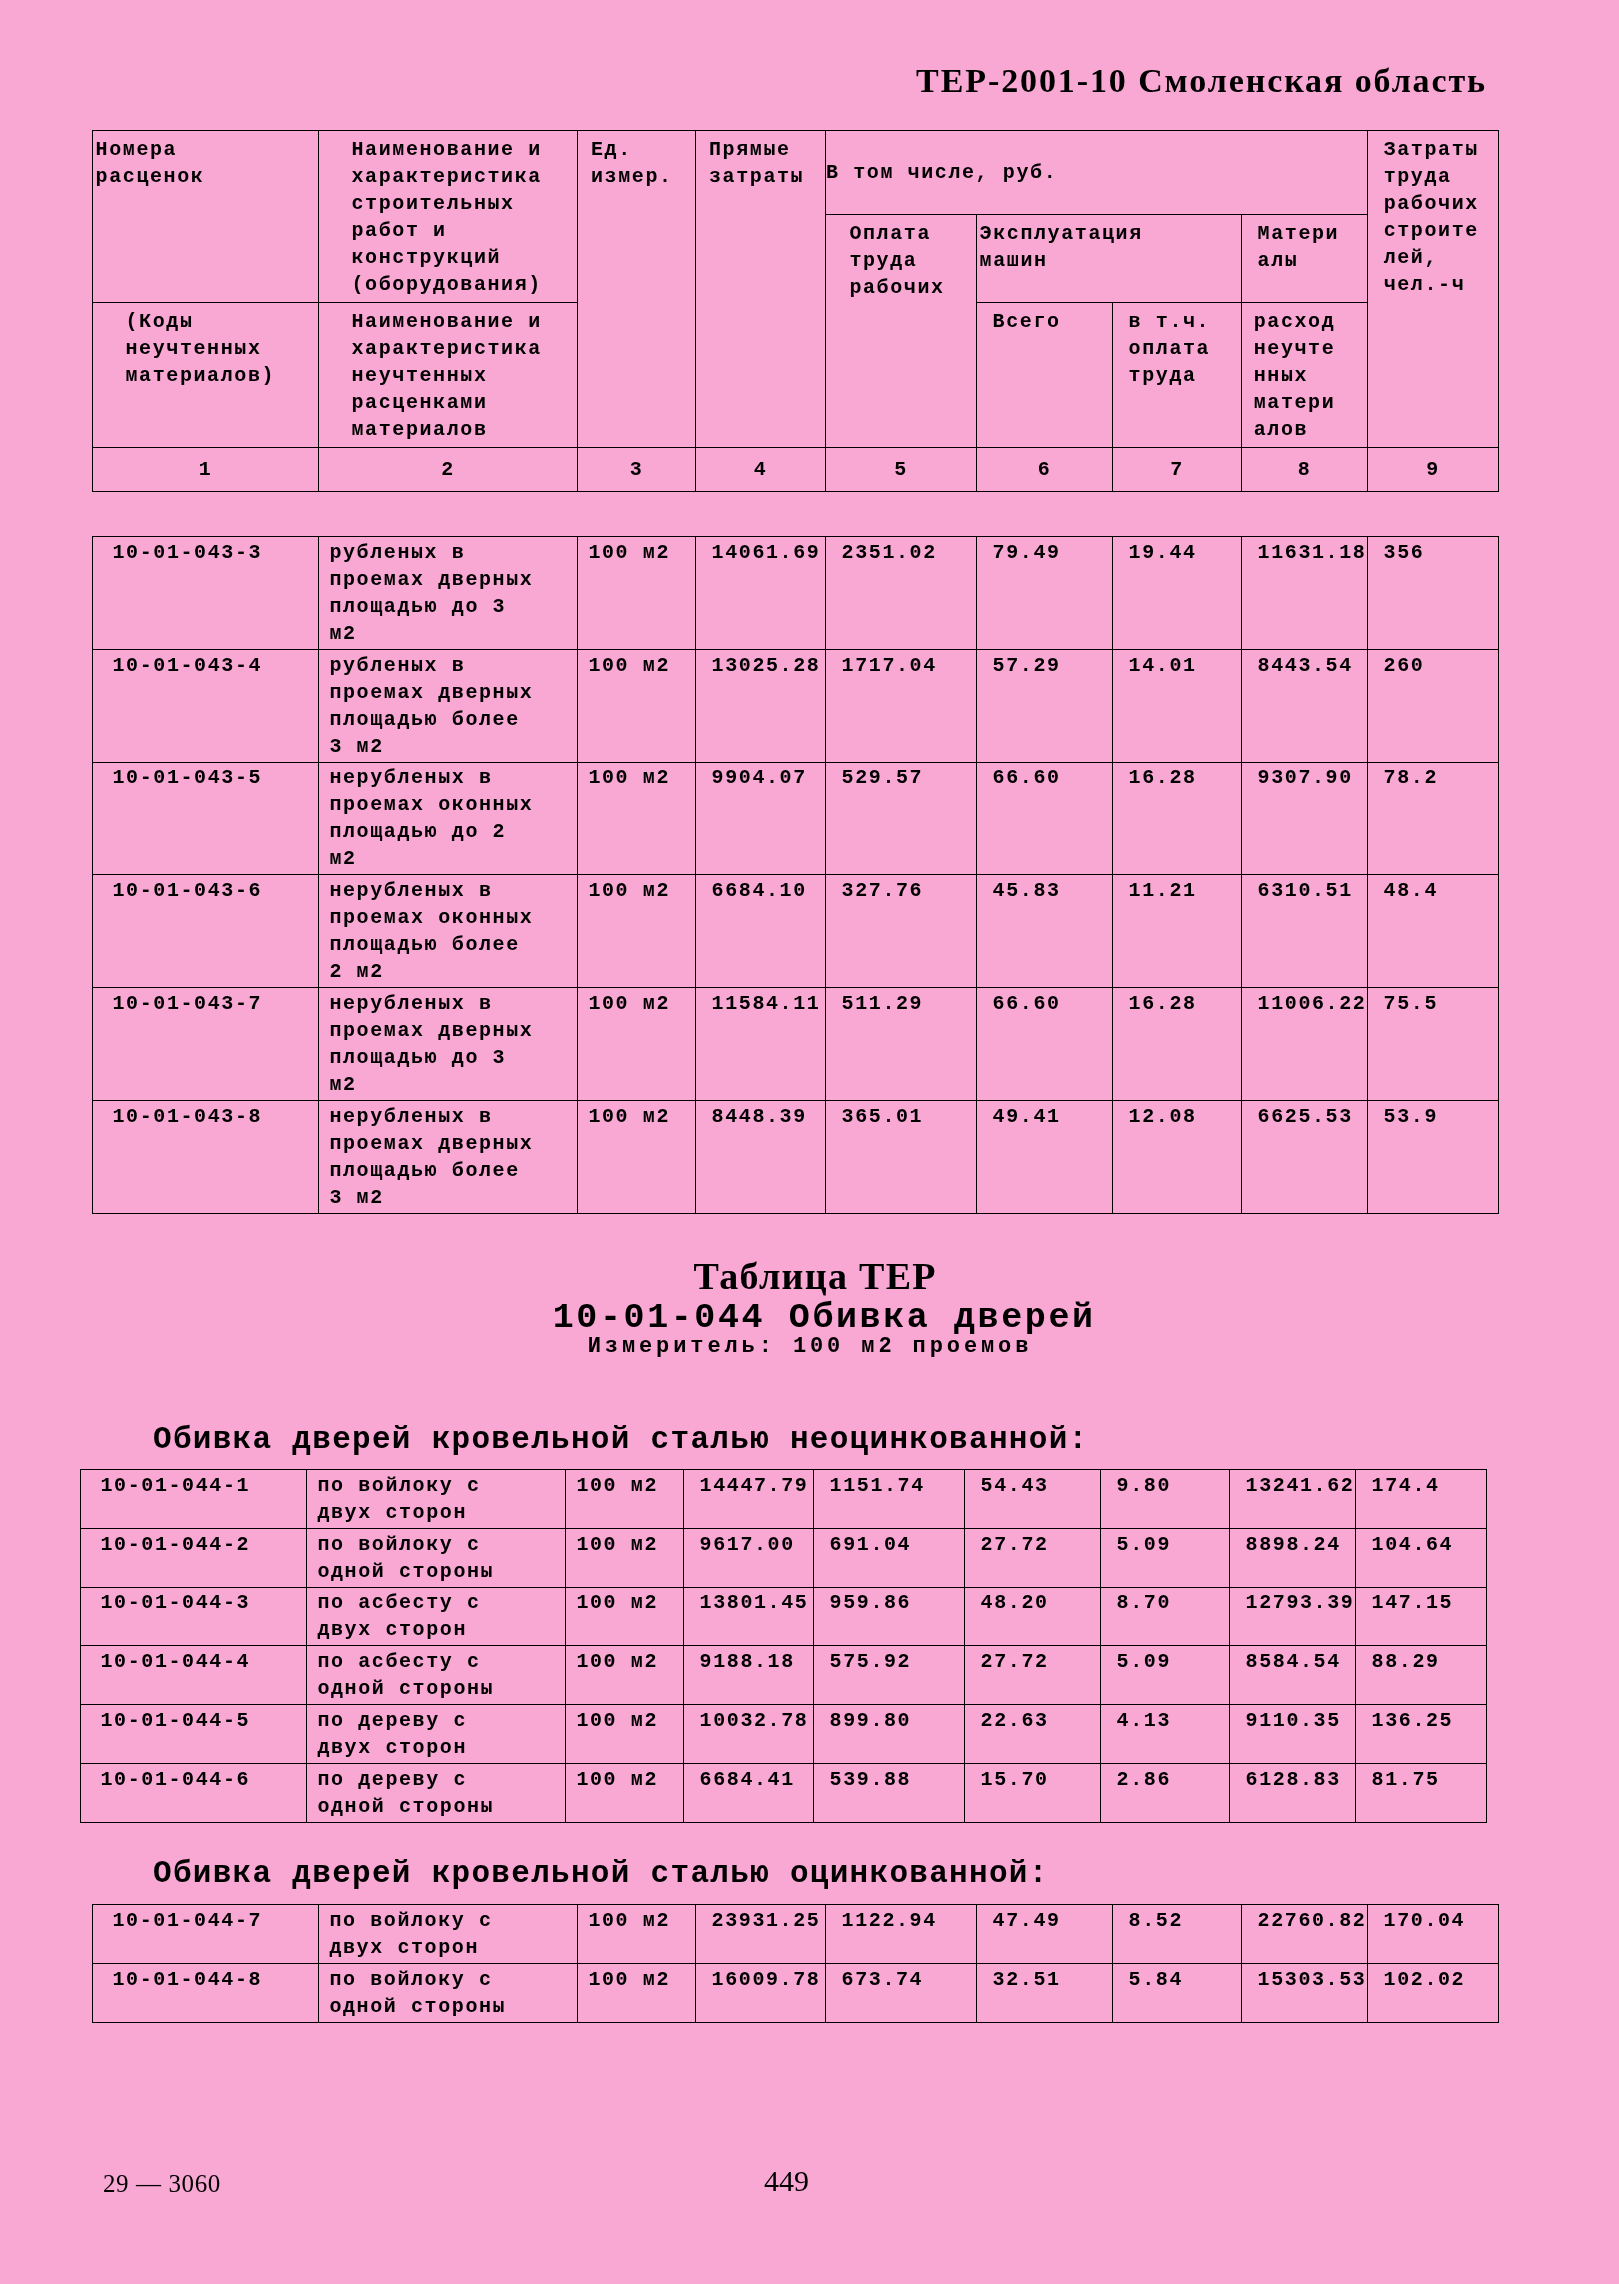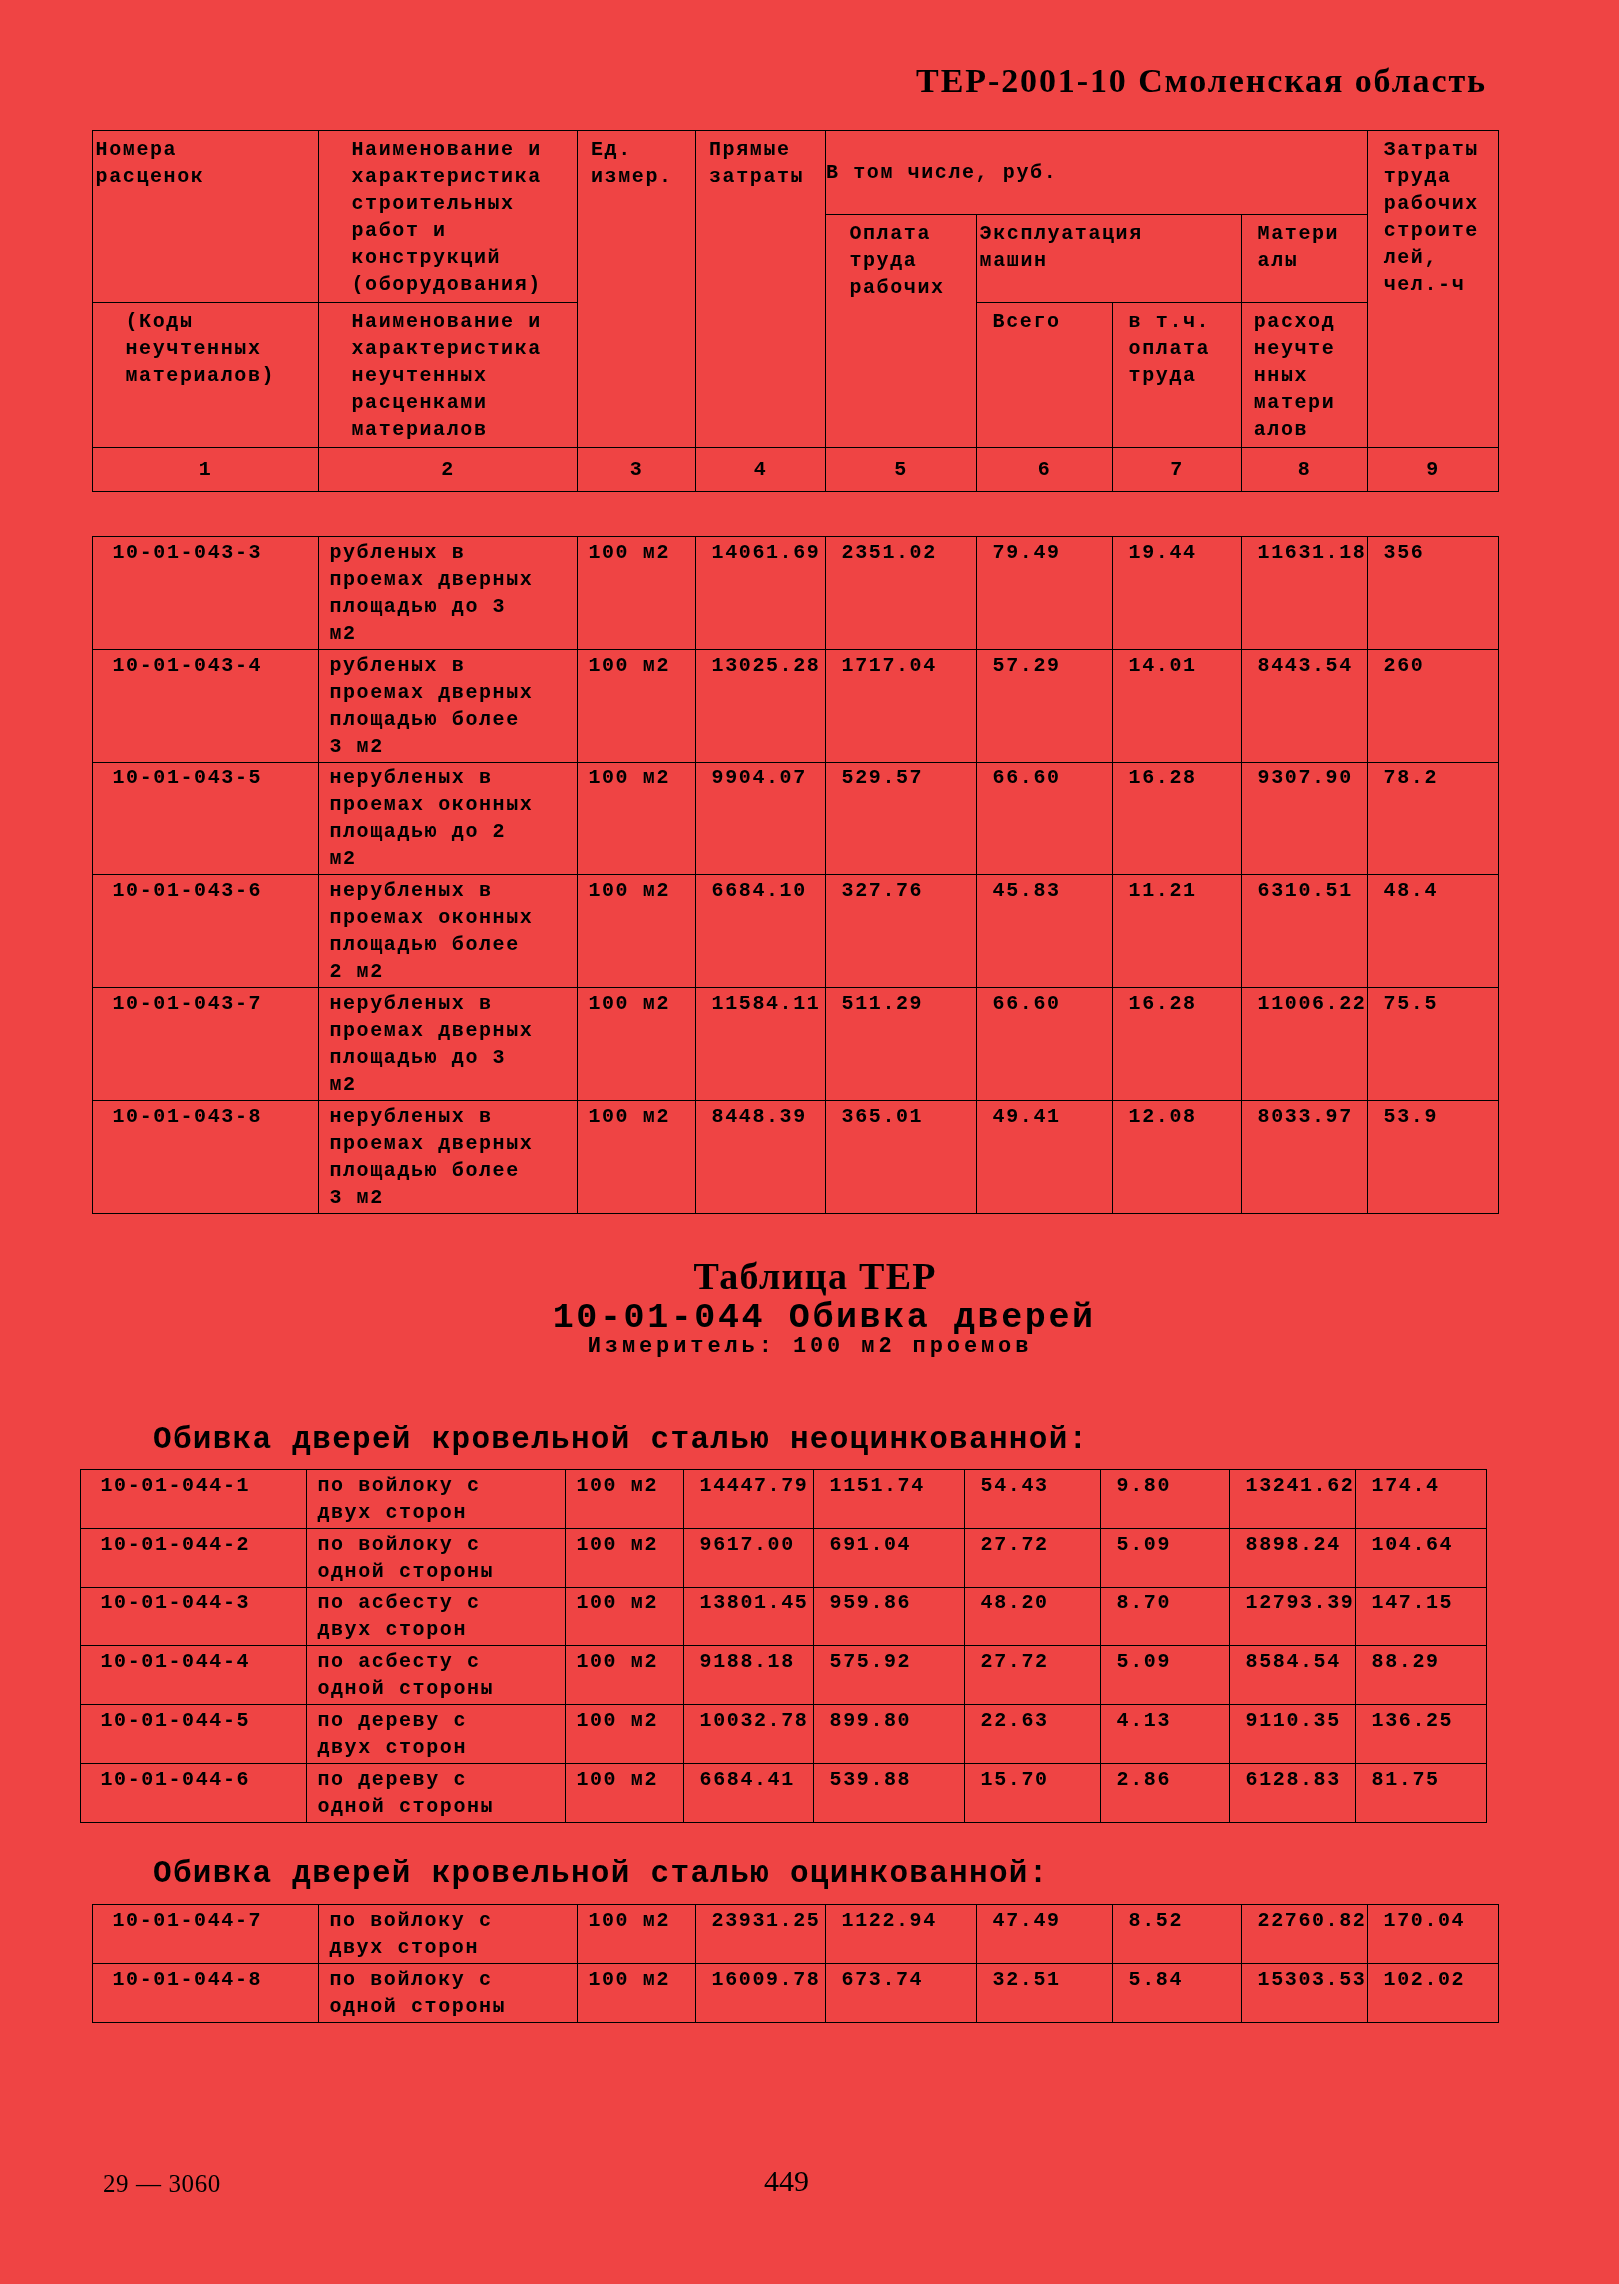--- a/index.html
+++ b/index.html
@@ -1,19 +1,19 @@
 <!DOCTYPE html>
 <html style="font-size:10.4px"><head>
 <meta charset="utf-8">
 <style>
   html,body { margin:0; padding:0; background:#ffffff; }
   .page {
     position:relative;
     width:1620px; height:2284px;
-    background:#ef4444;
+    background:#f9a8d4;
     color:#000;
     overflow:hidden;
   }
 
   
   .doc-title {
     position:absolute; top:62px; right:133px;
     font-family:"Liberation Serif", serif;
     font-weight:bold; font-size:34px; letter-spacing:1.9px;
     white-space:pre;
@@ -273,21 +273,21 @@
           <td class="c0">10-01-043-8</td>
           <td class="c1">нерубленых в
 проемах дверных
 площадью более
 3 м2</td>
           <td class="c2">100 м2</td>
           <td class="c3">8448.39</td>
           <td class="c4">365.01</td>
           <td class="c5">49.41</td>
           <td class="c6">12.08</td>
-          <td class="c7">8033.97</td>
+          <td class="c7">6625.53</td>
           <td class="c8">53.9</td>
         </tr>
       </tbody>
   </table>
 
   <div class="tbl-title">
     <span class="tbl-title-prefix">Таблица ТЕР</span>
     <span class="tbl-title-code">10-01-044 Обивка дверей</span>
   </div>
 

